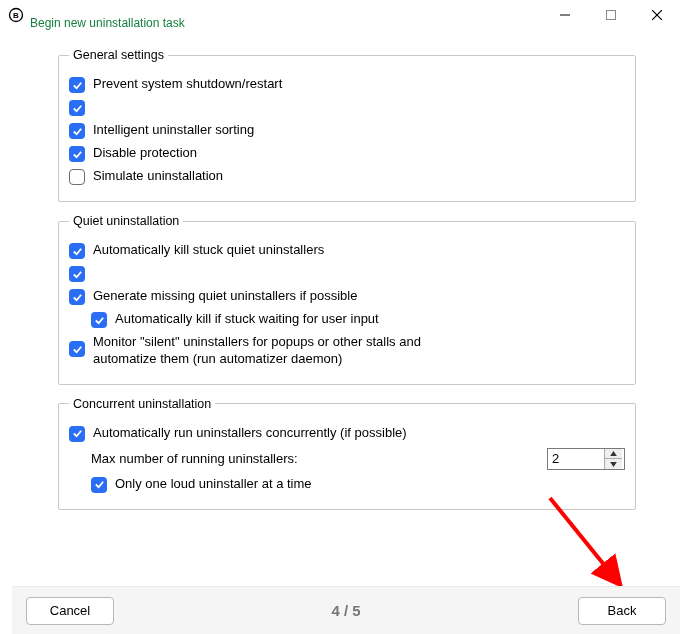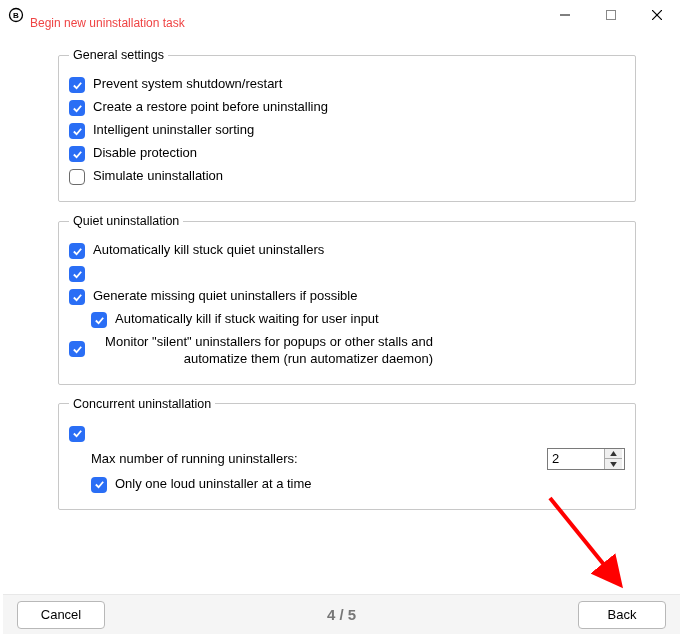--- a/index.html
+++ b/index.html
@@ -17,21 +17,21 @@
       display: flex;
       align-items: center;
       height: 30px;
       padding: 0 0 0 8px;
     }
     .app-icon {
       width: 16px; height: 16px;
       display: inline-flex; align-items: center; justify-content: center;
       margin-right: 6px;
     }
-    .title-text { font-size: 12px; color: #ef4444; margin-top: 16px; }
+    .title-text { font-size: 12px; color: #15803d; margin-top: 16px; }
     .window-controls {
       margin-left: auto;
       display: flex;
     }
     .win-btn {
       width: 46px; height: 30px;
       display: flex; align-items: center; justify-content: center;
       background: transparent;
       border: none;
     }
@@ -73,21 +73,21 @@
       margin-top: 1px;
     }
     .chk.checked {
       background: #2a6ef5;
     }
     .chk.unchecked {
       background: #fff;
       border: 1.5px solid #6b6b6b;
     }
     .chk svg { width: 11px; height: 11px; }
-    .label { font-size: 13px; color: #000; text-align: right; }
+    .label { font-size: 13px; color: #000; }
     .maxrow {
       display: flex;
       align-items: center;
       margin: 6px 0 6px 22px;
       gap: 8px;
     }
     .maxrow .label { flex: 0 0 auto; }
     .spacer { flex: 1 1 auto; }
     .spinbox {
       display: flex;
@@ -115,22 +115,22 @@
       flex: 1;
       display: flex;
       align-items: center;
       justify-content: center;
       background: #efefef;
     }
     .spin-buttons div:first-child { border-bottom: 1px solid #aaa; }
     .spin-buttons svg { width: 7px; height: 5px; }
     .footer {
       position: absolute;
-      left: 3px; right: 0; bottom: 0;
-      height: 40px;
+      left: 12px; right: 0; bottom: 0;
+      height: 48px;
       background: #f5f5f5;
       border-top: 1px solid #e8e8e8;
       display: flex;
       align-items: center;
       padding: 0 14px;
     }
     .btn {
       width: 88px;
       height: 28px;
       border: 1px solid #b8b8b8;
@@ -194,21 +194,20 @@
           </svg>
         </span>
       <span class="label">Prevent system shutdown/restart</span>
     </div>
     <div class="row">
       <span class="chk checked">
           <svg viewBox="0 0 12 12">
             <polyline points="2,6 5,9 10,3" fill="none" stroke="#fff" stroke-width="2"></polyline>
           </svg>
         </span>
-      <span class="label">Create a restore point before uninstalling</span>
     </div>
     <div class="row">
       <span class="chk checked">
           <svg viewBox="0 0 12 12">
             <polyline points="2,6 5,9 10,3" fill="none" stroke="#fff" stroke-width="2"></polyline>
           </svg>
         </span>
       <span class="label">Intelligent uninstaller sorting</span>
     </div>
     <div class="row">
@@ -269,20 +268,21 @@
   </fieldset>
 
   <fieldset>
     <legend>Concurrent uninstallation</legend>
     <div class="row">
       <span class="chk checked">
           <svg viewBox="0 0 12 12">
             <polyline points="2,6 5,9 10,3" fill="none" stroke="#fff" stroke-width="2"></polyline>
           </svg>
         </span>
+      <span class="label">Automatically run uninstallers concurrently (if possible)</span>
     </div>
     <div class="maxrow">
       <span class="label">Max number of running uninstallers:</span>
       <span class="spacer"></span>
       <div class="spinbox">
         <input type="text" value="2" style="">
         <div class="spin-buttons">
           <div>
               <svg viewBox="0 0 8 6">
                 <polygon points="4,0 8,6 0,6" fill="#333"></polygon>

